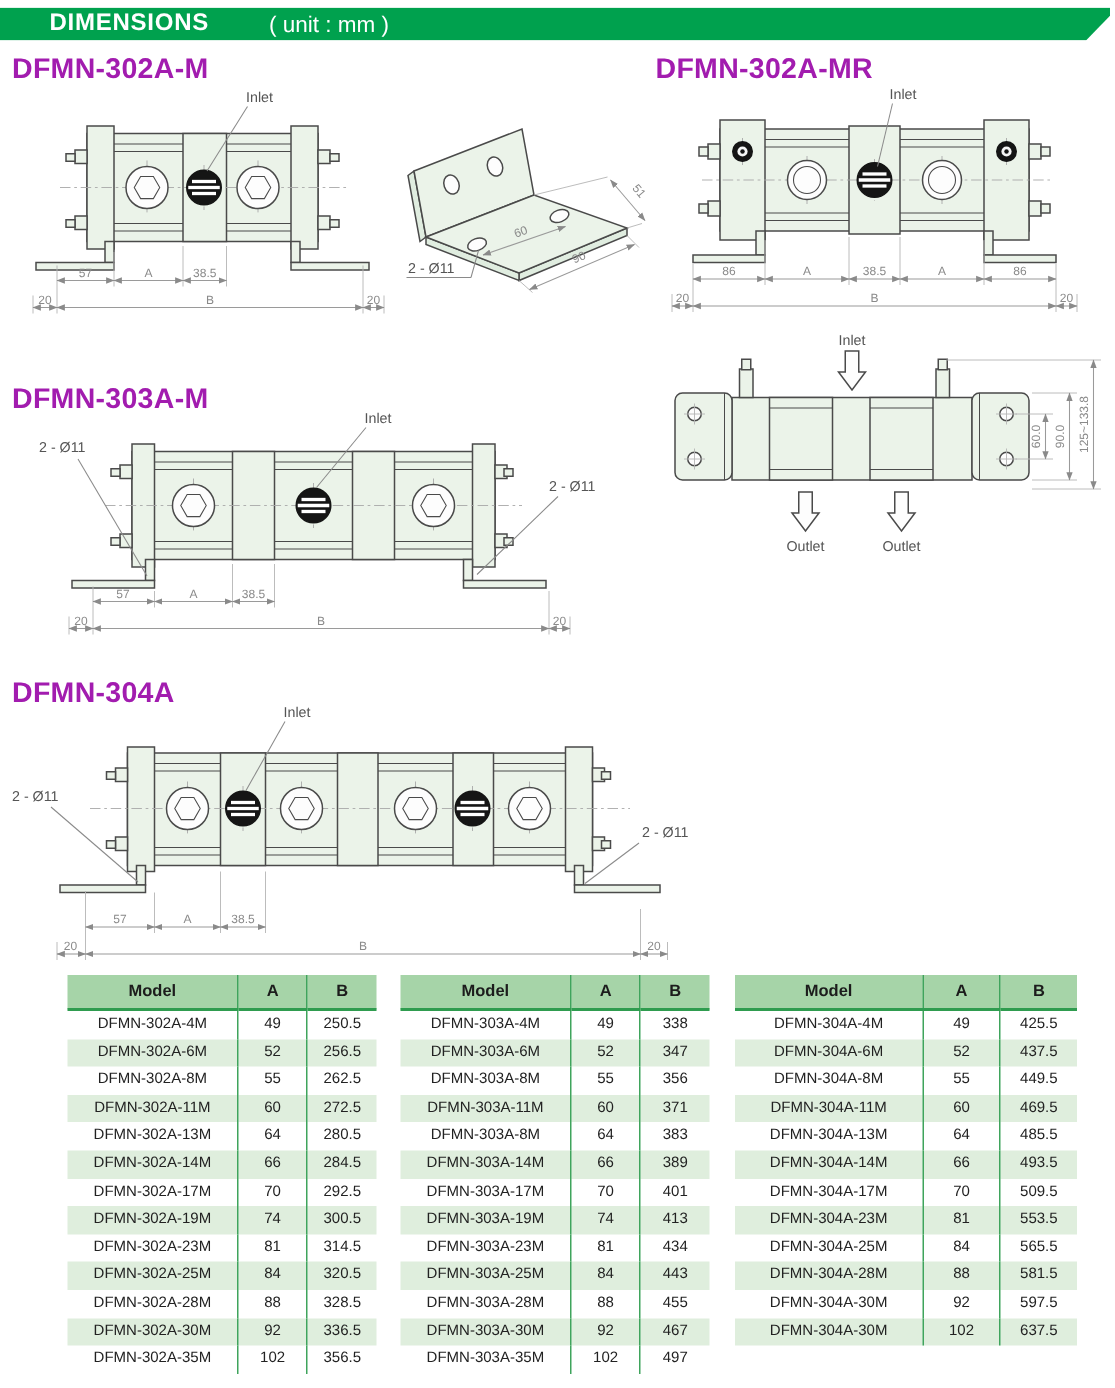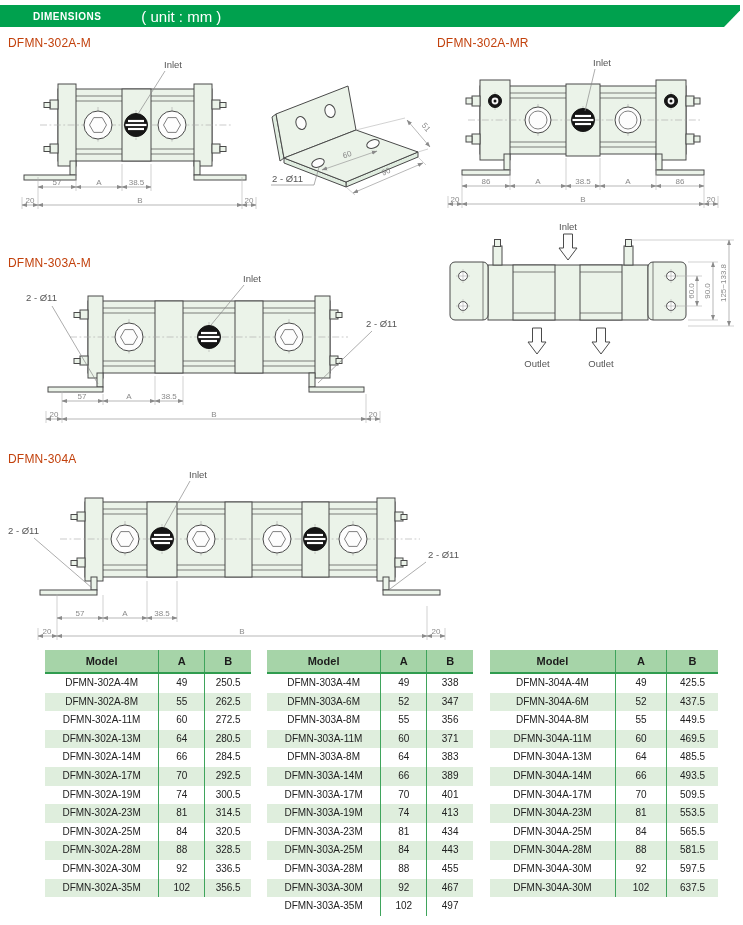--- a/index.html
+++ b/index.html
@@ -1,23 +1,23 @@
 <!DOCTYPE html>
 <html><head>
 <meta charset="utf-8">
 <style>
   html,body{margin:0;padding:0;background:#fff;}
   .page{position:relative;width:743px;height:925px;background:#fff;
         font-family:"Liberation Sans",sans-serif;overflow:hidden;}
   .bar{position:absolute;top:5px;left:0;width:740px;height:22px;background:#00A14E;
        color:#fff;display:flex;align-items:center;
        clip-path:polygon(0 0,100% 0,100% 25%,calc(100% - 16px) 100%,0 100%);}
-  .bar .bt{font-weight:700;font-size:10px;margin-left:14px;letter-spacing:.5px;padding-left:19px;}
+  .bar .bt{font-weight:700;font-size:16px;margin-left:14px;letter-spacing:.5px;padding-left:19px;}
   .bar .bu{font-weight:400;font-size:15px;margin-left:40px;}
-  .mtitle{position:absolute;color:#c2410c;font-weight:400;font-size:12px;letter-spacing:.2px;}
+  .mtitle{position:absolute;color:#a21caf;font-weight:700;font-size:19px;letter-spacing:.2px;}
   svg{position:absolute;overflow:visible;}
   
   .ol  {fill:#ebf3e9;stroke:#4a4a4a;stroke-width:1;}
   .ol2 {fill:#e0ede0;stroke:#4a4a4a;stroke-width:1;}
   .thin{stroke:#4a4a4a;stroke-width:.7;fill:none;}
   .wht {fill:#fdfdfd;stroke:#4a4a4a;stroke-width:1;}
   .dark{fill:#151515;stroke:#151515;}
   .stp {stroke:#fff;stroke-width:2.2;}
   .cl  {stroke:#a8a8a8;stroke-width:.6;stroke-dasharray:7 2.5 1.8 2.5;fill:none;}
   .dim {stroke:#9a9a9a;stroke-width:.7;}
@@ -503,20 +503,25 @@
             <th>B</th>
           </tr>
         </thead>
       <tbody>
           <tr>
             <td>DFMN-302A-4M</td>
             <td>49</td>
             <td>250.5</td>
           </tr>
           <tr>
+            <td>DFMN-302A-6M</td>
+            <td>52</td>
+            <td>256.5</td>
+          </tr>
+          <tr>
             <td>DFMN-302A-8M</td>
             <td>55</td>
             <td>262.5</td>
           </tr>
           <tr>
             <td>DFMN-302A-11M</td>
             <td>60</td>
             <td>272.5</td>
           </tr>
           <tr>

